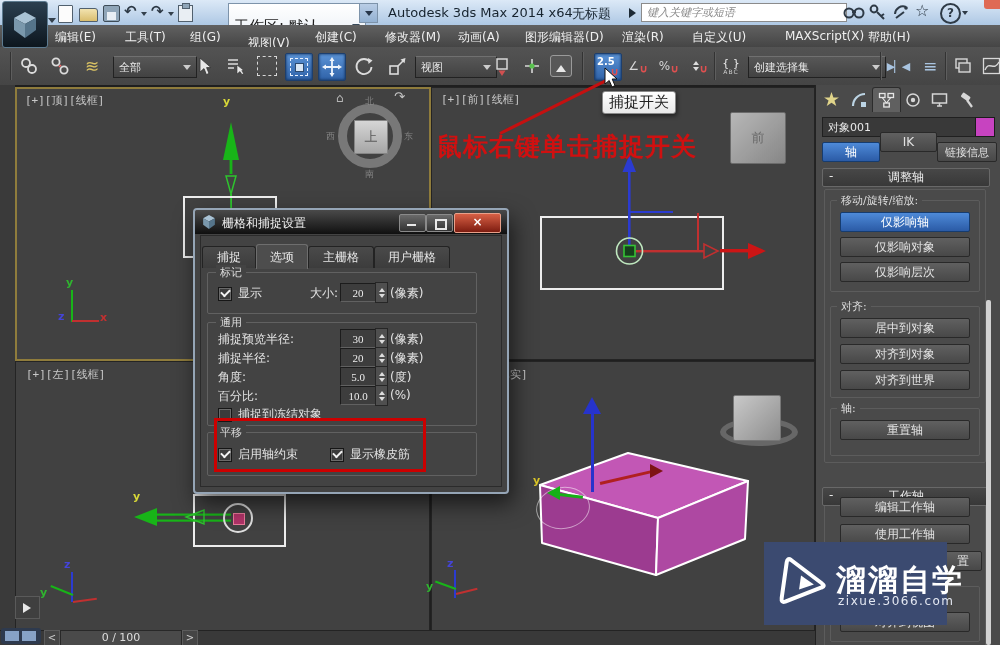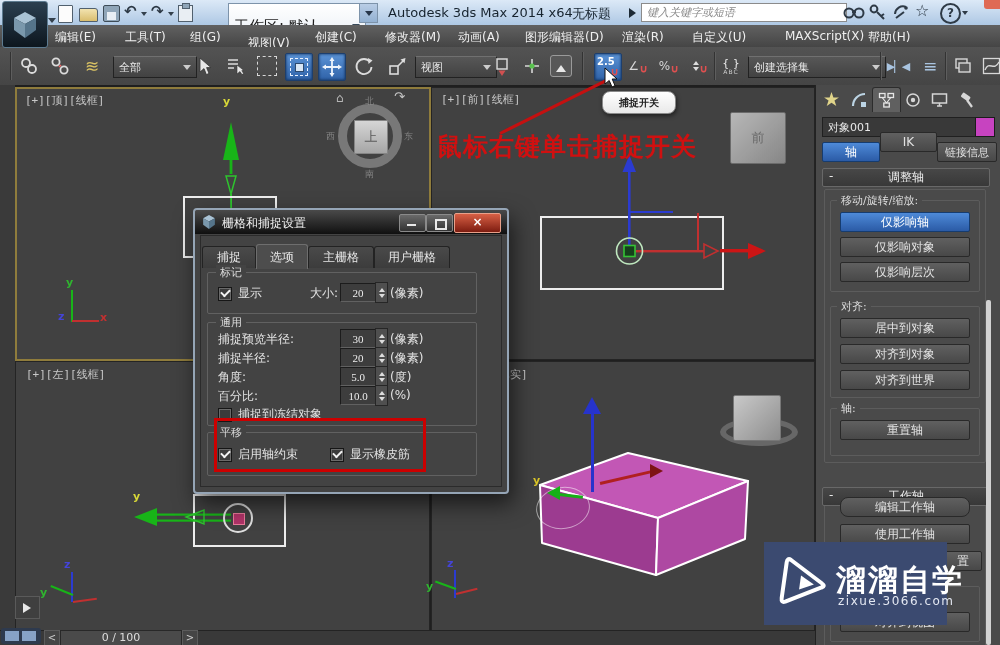--- a/index.html
+++ b/index.html
@@ -349,21 +349,21 @@
   <div class="abs" style="left:733px;top:395px;width:46px;height:44px;background:linear-gradient(135deg,#c9c9c9,#8d8d8d);border:1px solid #777;border-radius:2px;z-index:2;"></div>
   <div class="line" style="left:454px;top:570px;width:2px;height:28px;background:#2b3bd0;z-index:2;"></div>
   <div class="abs axl" style="left:447px;top:557px;color:#4444d8;z-index:2;">z</div>
   <div class="line" style="left:434px;top:588px;width:22px;height:2px;background:#18b418;transform:rotate(20deg);transform-origin:right center;z-index:2;"></div>
   <div class="abs axl" style="left:426px;top:580px;color:#2fb52f;z-index:2;">y</div>
   <div class="line" style="left:456px;top:593px;width:22px;height:2px;background:#c03030;transform:rotate(-14deg);transform-origin:left center;z-index:2;"></div>
 
   <div class="line" style="left:500px;top:132px;width:124px;height:3px;background:#c41010;transform:rotate(-26.5deg);transform-origin:left center;z-index:25;"></div>
   <div class="abs nw" style="left:437px;top:130px;font-size:25px;font-weight:bold;color:#d01010;letter-spacing:1px;z-index:25;">鼠标右键单击捕捉开关</div>
 
-  <div class="abs" style="left:602px;top:91px;width:72px;height:21px;background:linear-gradient(#ffffff,#e9e9e9);border:1px solid #8a8a8a;border-radius:8px;box-shadow:1px 2px 4px rgba(0,0,0,.5);display:flex;align-items:center;justify-content:center;font-size:10px;color:#222;z-index:26;font-weight:bold;">捕捉开关</div>
+  <div class="abs" style="left:602px;top:91px;width:72px;height:21px;background:linear-gradient(#ffffff,#e9e9e9);border:1px solid #8a8a8a;border-radius:3px;box-shadow:1px 2px 4px rgba(0,0,0,.5);display:flex;align-items:center;justify-content:center;font-size:15px;color:#222;z-index:26;">捕捉开关</div>
   <svg class="abs" style="left:604px;top:67px;z-index:30;" width="16" height="22" viewBox="0 0 16 22">
     <polygon points="1,1 1,17 5.2,13.5 8,20 11,18.6 8.2,12 13,12" fill="#fff" stroke="#111" stroke-width="1"></polygon>
   </svg>
 
   <div class="abs" style="left:193px;top:208px;width:312px;height:282px;background:#434343;border:2px solid #95a5b6;border-radius:4px;box-shadow:4px 10px 22px rgba(0,0,0,.6);z-index:20;">
     <div class="abs" style="left:0;top:0;width:100%;height:24px;background:linear-gradient(#4a4a4a,#101010);border-radius:3px 3px 0 0;">
       <svg class="abs" style="left:6px;top:4px;" width="16" height="16" viewBox="0 0 30 30">
         <polygon points="4,8 15,2 26,8 15,14" fill="#a9c2d4"></polygon>
           <polygon points="4,8 15,14 15,28 4,20" fill="#7a98ac"></polygon>
           <polygon points="26,8 15,14 15,28 26,20" fill="#55748a"></polygon>
@@ -512,21 +512,21 @@
   <div class="abs grp" style="left:830px;top:408px;width:148px;height:46px;border-color:#5c5c5c;z-index:9;">
     <span class="leg2 nw">轴:</span>
     </div>
   <div class="abs pbtn" style="left:840px;top:420px;width:128px;height:18px;z-index:10;">重置轴</div>
 
   <div class="abs roll" style="left:822px;top:468px;width:166px;height:17px;z-index:9;">
     <b>-</b>
     <span>工作轴</span>
     </div>
   <div class="abs" style="left:824px;top:489px;width:160px;height:156px;border:1px solid #5c5c5c;border-radius:2px;z-index:8;"></div>
-  <div class="abs pbtn" style="left:840px;top:497px;width:128px;height:18px;z-index:10;border-radius:8px;">编辑工作轴</div>
+  <div class="abs pbtn" style="left:840px;top:497px;width:128px;height:18px;z-index:10;">编辑工作轴</div>
   <div class="abs pbtn" style="left:840px;top:524px;width:128px;height:18px;z-index:10;">使用工作轴</div>
   <div class="abs pbtn" style="left:840px;top:551px;width:128px;height:18px;justify-content:flex-end;padding-right:12px;z-index:10;">置</div>
   <div class="abs grp" style="left:830px;top:586px;width:148px;height:54px;border-color:#5c5c5c;z-index:9;"></div>
   <div class="abs pbtn" style="left:840px;top:612px;width:128px;height:18px;z-index:10;">对齐到视图</div>
 
   <div class="abs" style="left:986px;top:300px;width:5px;height:345px;background:#d2d2d2;border-radius:2px;z-index:11;"></div>
 
   <div class="abs" style="left:764px;top:542px;width:183px;height:83px;background:#3b4a70;z-index:40;">
     <svg class="abs" style="left:14px;top:14px;" width="52" height="54" viewBox="0 0 52 54">
       <path d="M10 6 L44 25 Q48 27 44 29 L10 48 Q6 50 6 45 L6 9 Q6 4 10 6 Z" fill="none" stroke="#fff" stroke-width="4" stroke-linejoin="round" transform="rotate(8 26 27)"></path>

